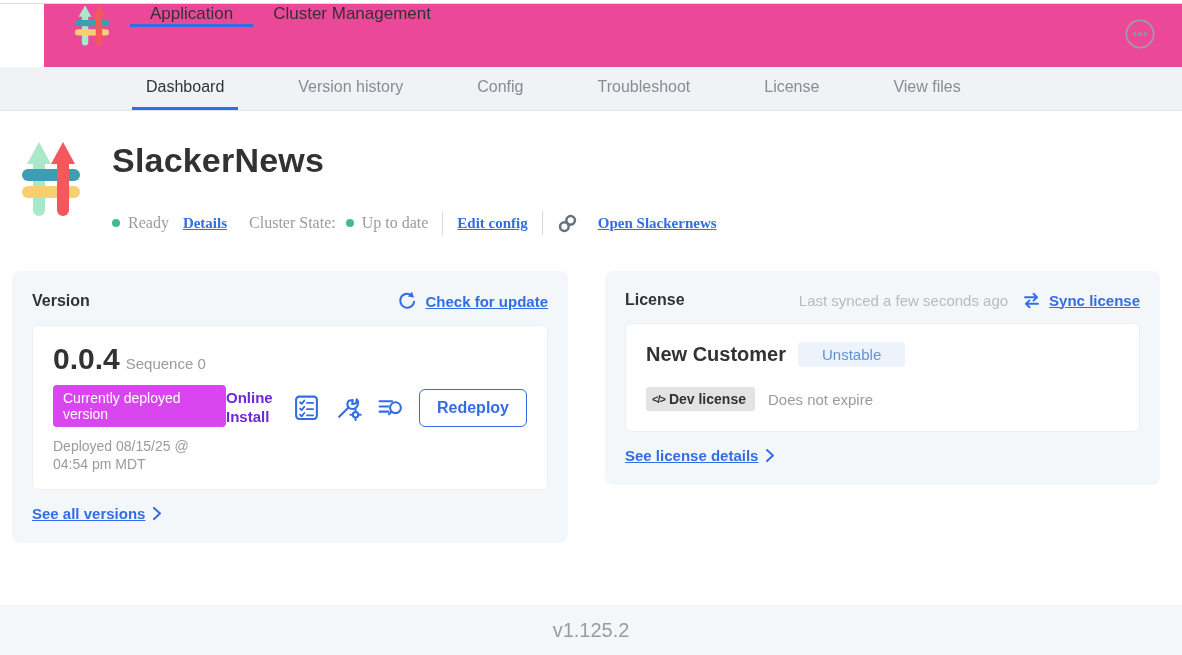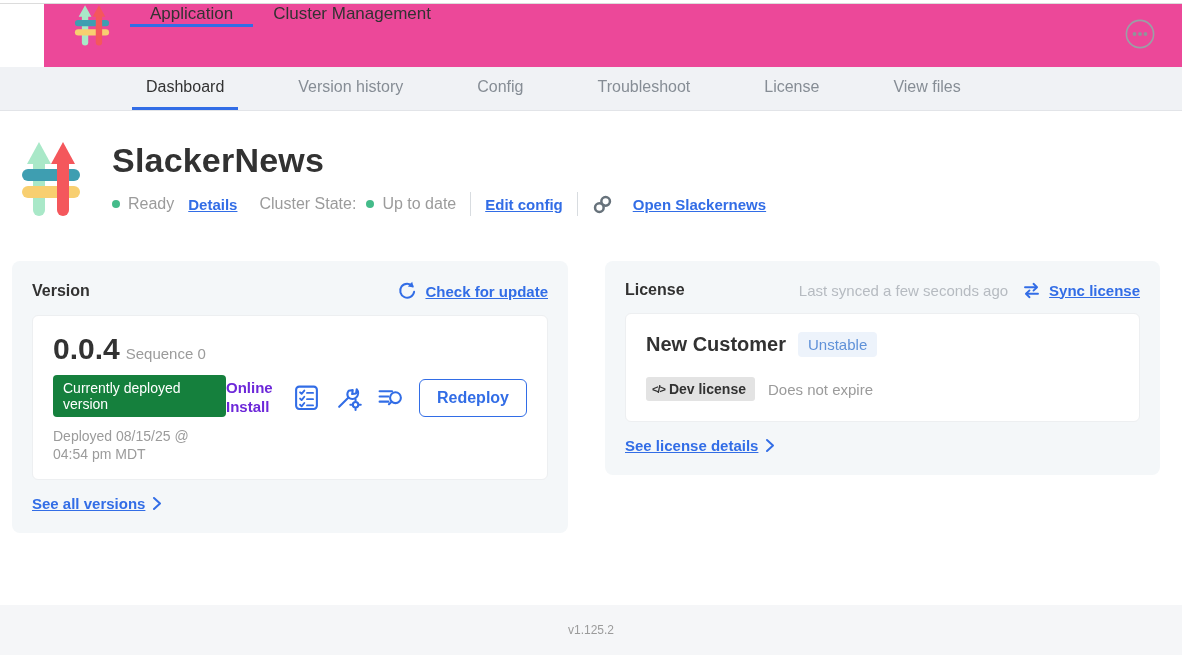--- a/index.html
+++ b/index.html
@@ -21,21 +21,21 @@
   .subnav { height:44px; background:#F0F2F5; border-bottom:1px solid #E2E4E8; display:flex; padding-left:132px; gap:46px; }
   .subnav-tab { display:flex; align-items:center; padding:0 14px; font-size:16px; color:#868D95;
     border-bottom:3px solid transparent; cursor:pointer; white-space:nowrap; }
   .subnav-tab.active { color:#323232; border-bottom-color:#326DE6; }
 
   
   .app-header { display:flex; padding:28px 0 36px 20px; background:#fff; }
   .app-header .big-logo { flex:none; }
   .app-header-text { margin-left:30px; padding-top:2px; }
   h1.app-title { font-size:34px; font-weight:700; color:#323232; letter-spacing:0.2px; }
-  .status-row { display:flex; align-items:center; margin-top:12px; font-size:16px; color:#9B9B9B; }
+  .status-row { display:flex; align-items:center; margin-top:31px; font-size:16px; color:#9B9B9B;font-family:Liberation Serif, serif; }
   .dot { width:8px; height:8px; border-radius:50%; background:#44BB8A; display:inline-block; flex:none; }
   .status-row .dot { margin-right:8px; }
   .status-row .gap-s { margin-left:14px; }
   .status-row .gap-m { margin-left:22px; }
   a.blue-link { color:#326DE6; font-weight:700; text-decoration:underline; cursor:pointer; font-size:15px; }
   .vdiv { width:1px; height:24px; background:#D8DCE0; margin:0 14px; }
   .open-app { display:flex; align-items:center; gap:20px; }
 
   
   .cards { display:flex; align-items:flex-start; gap:37px; margin:0 22px 0 12px; }
@@ -43,45 +43,45 @@
   .card-head { display:flex; align-items:center; }
   .card-head h2 { font-size:16px; font-weight:700; color:#323232; }
   .head-right { margin-left:auto; display:flex; align-items:center; gap:8px; }
   .inner { background:#fff; border-radius:6px; border:1px solid #EDEFF1; margin-top:14px; }
 
   .version-card { width:556px; }
   .version-card .inner { padding:16px 20px; display:flex; align-items:center; min-height:130px; }
   .v-num-row { display:flex; align-items:baseline; gap:6px; }
   .v-num { font-size:30px; font-weight:800; color:#323232; }
   .v-seq { font-size:15px; color:#9B9B9B; }
-  .badge-green { display:inline-block; margin-top:9px; background:#15803d; color:#fff; font-size:14px;
+  .badge-green { display:inline-block; margin-top:9px; background:#d946ef; color:#fff; font-size:14px;
     padding:5px 10px; border-radius:4px; }
   .v-date { margin-top:10px; font-size:14px; color:#9B9B9B; line-height:1.3; max-width:200px; }
   .v-right { margin-left:auto; display:flex; align-items:center; gap:15px; }
   .install-type { width:52px; font-size:15px; font-weight:700; color:#6d28d9; line-height:1.25; }
   .icon-btn { background:none; border:none; cursor:pointer; display:flex; padding:0; }
   .redeploy-btn { background:#fff; border:1px solid #326DE6; color:#326DE6; font-weight:700; font-size:16px;
     padding:9px 17px; border-radius:6px; cursor:pointer; font-family:inherit; }
   .see-link { display:inline-flex; align-items:center; gap:7px; margin-top:15px; }
 
   .license-card { flex:1; }
   .license-card .inner { padding:18px 20px 20px; }
   .lic-row1 { display:flex; align-items:center; gap:12px; }
   .customer-name { font-size:20px; font-weight:700; color:#323232; }
-  .badge-channel { background:#EDF3FB; color:#5F91D8; font-size:15px; padding:4px 10px; border-radius:4px; }
+  .badge-channel { background:#EDF3FB; color:#5F91D8; font-size:15px; padding:4px 24px; border-radius:4px; }
   .lic-row2 { display:flex; align-items:center; gap:13px; margin-top:20px; }
   .badge-devlicense { background:#E3E3E3; color:#323232; font-size:14px; font-weight:700;
     padding:4px 9px 4px 6px; border-radius:3px; display:inline-flex; align-items:center; gap:4px; }
   .code-glyph { font-size:11px; font-weight:700; letter-spacing:-1px; }
   .expiry { font-size:15px; color:#9B9B9B; }
   .last-synced { font-size:15px; color:#B6BBC1; margin-right:6px; }
 
   
   footer { position:absolute; left:0; bottom:0; width:100%; height:50px; background:#F5F6F8;
-    display:flex; align-items:center; justify-content:center; font-size:12px; color:#9B9B9B; }
+    display:flex; align-items:center; justify-content:center; font-size:20px; color:#9B9B9B; }
 </style>
 </head>
 <body>
 
 <div class="page">
   <div class="top-hairline"></div>
 
   <header class="topnav">
     <span class="logo-sm">
       <svg width="36" height="44" viewBox="0 0 62 76">

